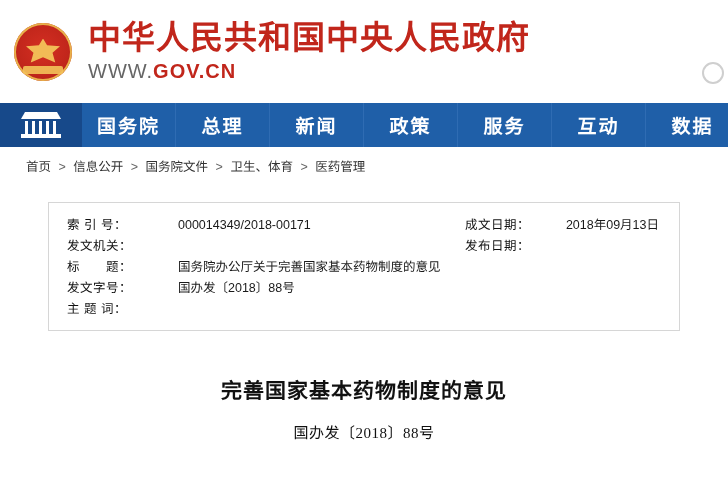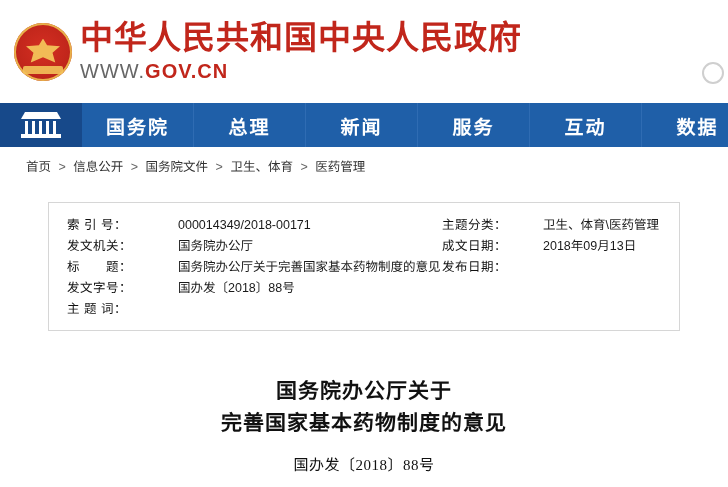--- a/index.html
+++ b/index.html
@@ -52,21 +52,21 @@
     left: 50%;
     bottom: 7px;
     transform: translateX(-50%);
     width: 40px;
     height: 8px;
     background: #f3c35a;
     border-radius: 2px;
     opacity: .9;
   }
   .brand {
-    margin-left: 8px;
+    margin-left: 16px;
   }
   .brand-title {
     font-family: "Liberation Serif", serif;
     font-weight: bold;
     font-size: 33px;
     color: #c1261b;
     letter-spacing: 1px;
     line-height: 1.1;
     white-space: nowrap;
   }
@@ -128,27 +128,27 @@
     background: repeating-linear-gradient(to right, #ffffff 0 3px, transparent 3px 7px);
   }
   .nav-home-icon .base {
     position: absolute;
     bottom: 0; left: 2px;
     width: 40px; height: 4px;
     background: #ffffff;
   }
   .nav-item {
     flex: 0 0 auto;
-    width: 112px;
+    width: 94px;
     display: flex;
     align-items: center;
     justify-content: center;
     font-size: 19px;
     font-weight: bold;
-    font-family: Liberation Serif, serif;
+    font-family: Liberation Mono, monospace;
     border-right: 1px solid #2f6cb3;
     box-sizing: border-box;
     letter-spacing: 2px;
   }
   .nav-item:first-of-type { border-left: 1px solid #2f6cb3; }
 
   
   .breadcrumb {
     padding: 9px 0 9px 6px;
     font-size: 12.5px;
@@ -238,20 +238,23 @@
     </div>
   </div>
   <div class="nav-item">
     <span>国务院</span>
   </div>
   <div class="nav-item">
     <span>总理</span>
   </div>
   <div class="nav-item">
     <span>新闻</span>
+  </div>
+  <div class="nav-item">
+    <span>政策</span>
   </div>
   <div class="nav-item">
     <span>服务</span>
   </div>
   <div class="nav-item">
     <span>互动</span>
   </div>
   <div class="nav-item">
     <span>数据</span>
   </div>
@@ -272,49 +275,43 @@
 <div class="doc-wrap">
 
   <div class="meta-box">
     <div class="meta-col left">
       <div class="meta-row">
         <span class="meta-label">索 引 号：</span>
         <span class="meta-value">000014349/2018-00171</span>
       </div>
       <div class="meta-row">
         <span class="meta-label">发文机关：</span>
-        <span class="meta-value">国务院办公厅</span>
       </div>
       <div class="meta-row">
         <span class="meta-label">标　　题：</span>
         <span class="meta-value">国务院办公厅关于完善国家基本药物制度的意见</span>
       </div>
       <div class="meta-row">
         <span class="meta-label">发文字号：</span>
         <span class="meta-value">国办发〔2018〕88号</span>
       </div>
       <div class="meta-row">
         <span class="meta-label">主 题 词：</span>
         <span class="meta-value"></span>
       </div>
     </div>
     <div class="meta-col right">
       <div class="meta-row">
-        <span class="meta-label">主题分类：</span>
-        <span class="meta-value">卫生、体育\医药管理</span>
-      </div>
-      <div class="meta-row">
         <span class="meta-label">成文日期：</span>
         <span class="meta-value">2018年09月13日</span>
       </div>
       <div class="meta-row">
         <span class="meta-label">发布日期：</span>
       </div>
     </div>
   </div>
 
   <div class="title-block">
-    <div class="doc-title-line">国务院办公厅关于</div>
     <div class="doc-title-line">完善国家基本药物制度的意见</div>
     <div class="doc-number">国办发〔2018〕88号</div>
   </div>
 
 </div>
 
 </body></html>

